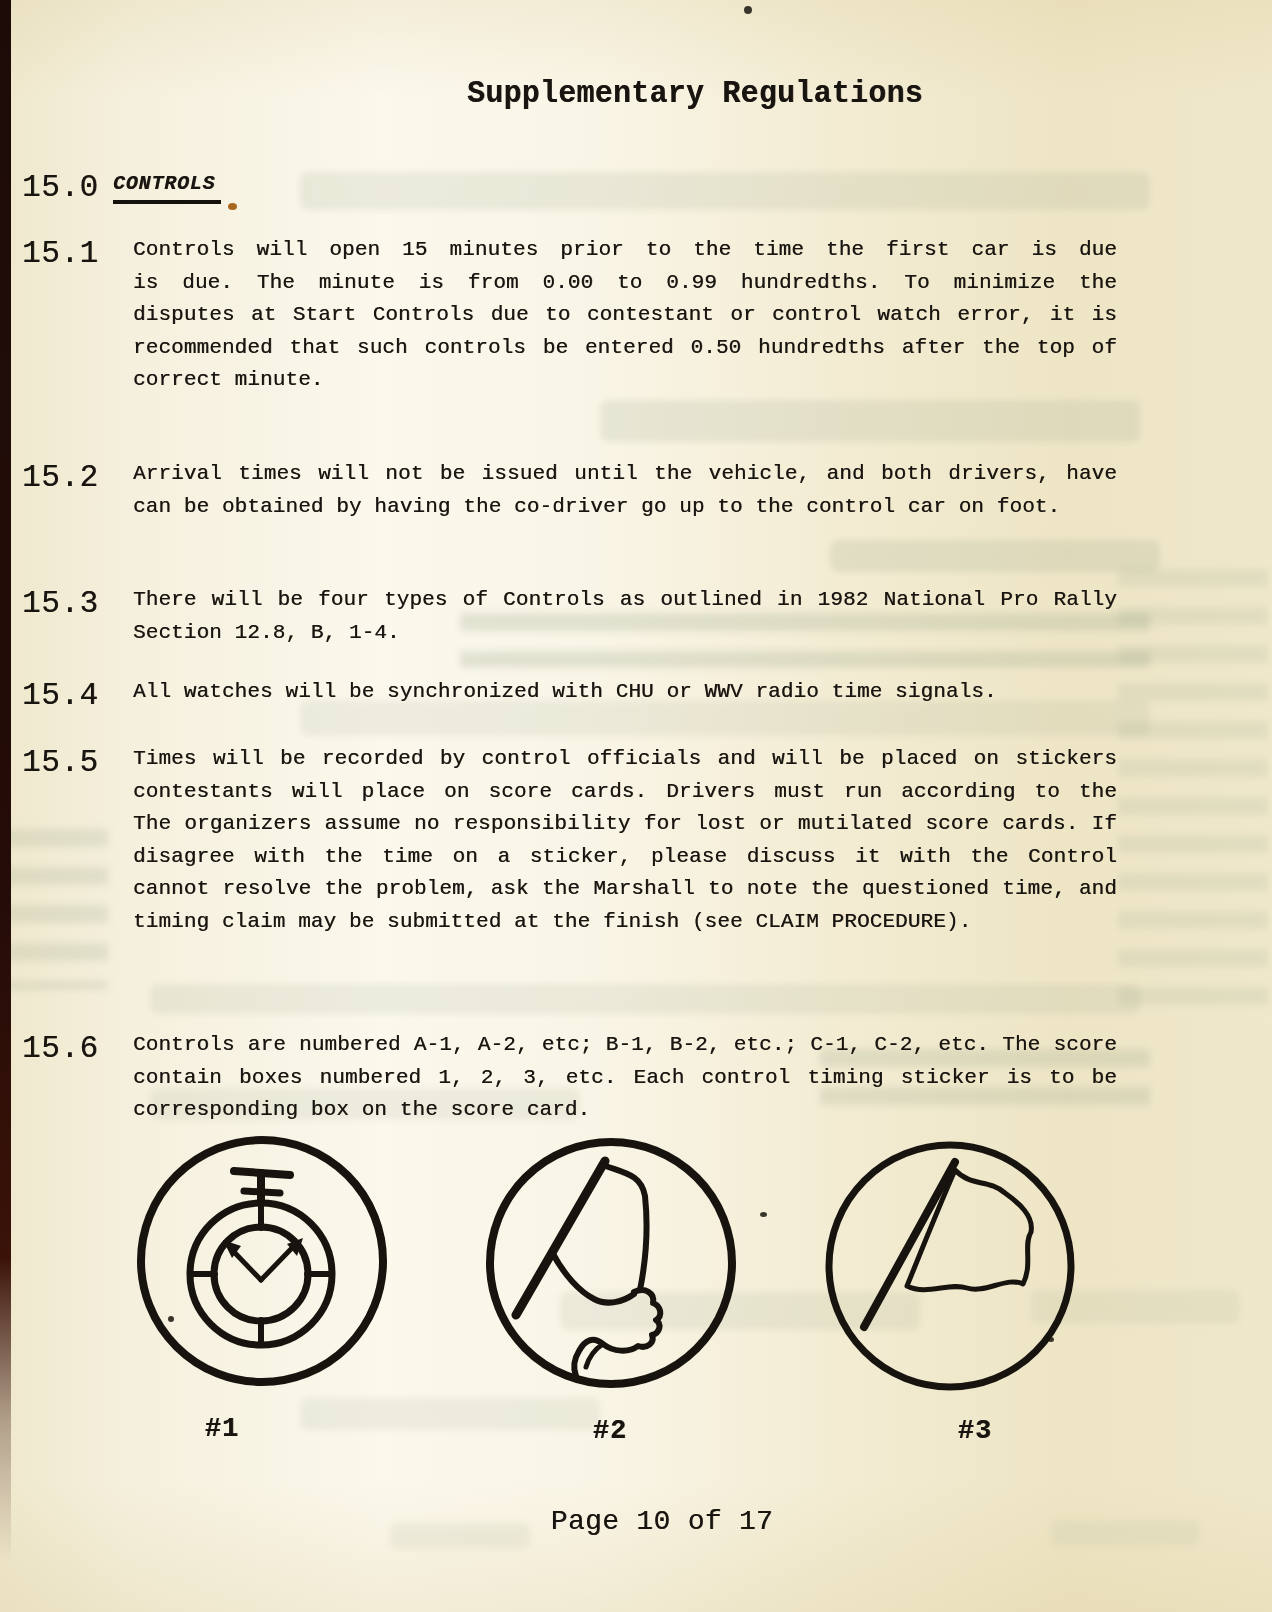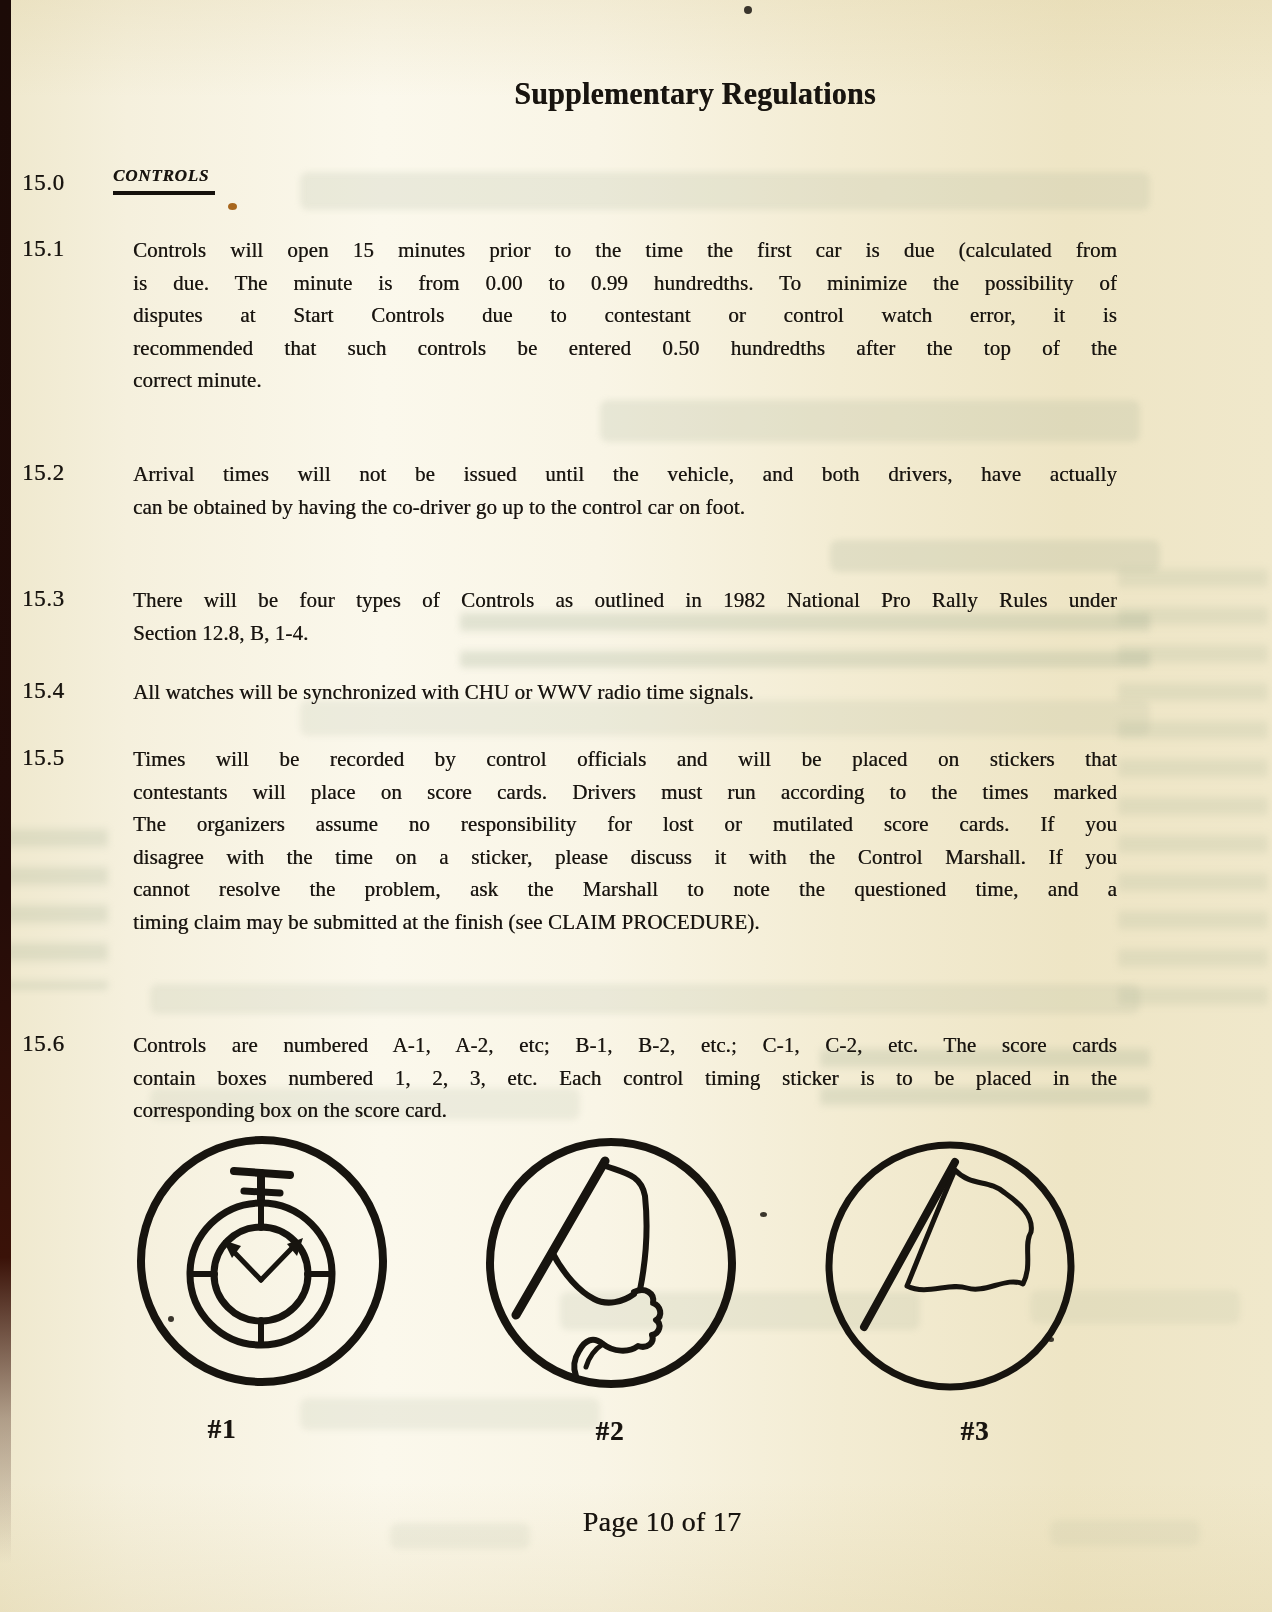--- a/index.html
+++ b/index.html
@@ -1,34 +1,34 @@
 <!DOCTYPE html>
 <html><head>
 <meta charset="utf-8">
 <style>
   html,body{margin:0;padding:0;background:#777;}
   .page{
     position:relative; width:1272px; height:1612px; overflow:hidden;
-    font-family:Liberation Serif, serif; color:#18140f;
+    font-family:Liberation Mono, monospace; color:#18140f;
     background:
       linear-gradient(180deg, rgba(214,196,140,0.20) 0%, rgba(255,255,255,0) 6%, rgba(255,255,255,0) 92%, rgba(214,196,140,0.22) 100%),
       linear-gradient(90deg, #efe8cd 0%, #f5f0dd 10%, #fbf8ec 30%, #f9f5e6 47%, #f3ecd3 66%, #eee5c5 84%, #f0e8cb 100%);
   }
   .spine{
     position:absolute; left:0; top:0; width:11px; height:1612px; z-index:3;
     background:linear-gradient(180deg, #1c0b07 0%, #240c08 55%, #3a1208 78%, rgba(58,18,8,0.35) 88%, rgba(58,18,8,0) 97%);
   }
   .txt{position:absolute; z-index:2; text-shadow:0.4px 0.2px 0 rgba(24,20,15,0.72);}
   .title{
     left:695px; top:76px; transform:translateX(-50%) scaleX(0.97);
     font-size:31px; font-weight:700; letter-spacing:0.2px; white-space:nowrap;
   }
-  .sec-num{left:22px; font-size:23px; letter-spacing:0.6px;}
+  .sec-num{left:22px; font-size:31px; letter-spacing:0.6px;}
   .heading{
-    left:113px; top:166px; font-size:17px; font-weight:700; font-style:italic;
+    left:113px; top:172px; font-size:20px; font-weight:700; font-style:italic;
     letter-spacing:0.8px; border-bottom:4px solid #15110c; padding:0 6px 5px 0;
   }
   .body{left:113px; width:1004px;}
   .line{
     font-size:21px; line-height:32.6px; height:32.6px; overflow:hidden;
     text-align:justify; text-align-last:justify; letter-spacing:0.1px;margin-left:20px;
   }
   .line.last{text-align:left; text-align-last:left;}
   .figure{position:absolute; z-index:2; width:258px; height:258px;}
   .fig-label{font-size:27px; font-weight:700; letter-spacing:1px; transform:translateX(-50%); white-space:nowrap;}

